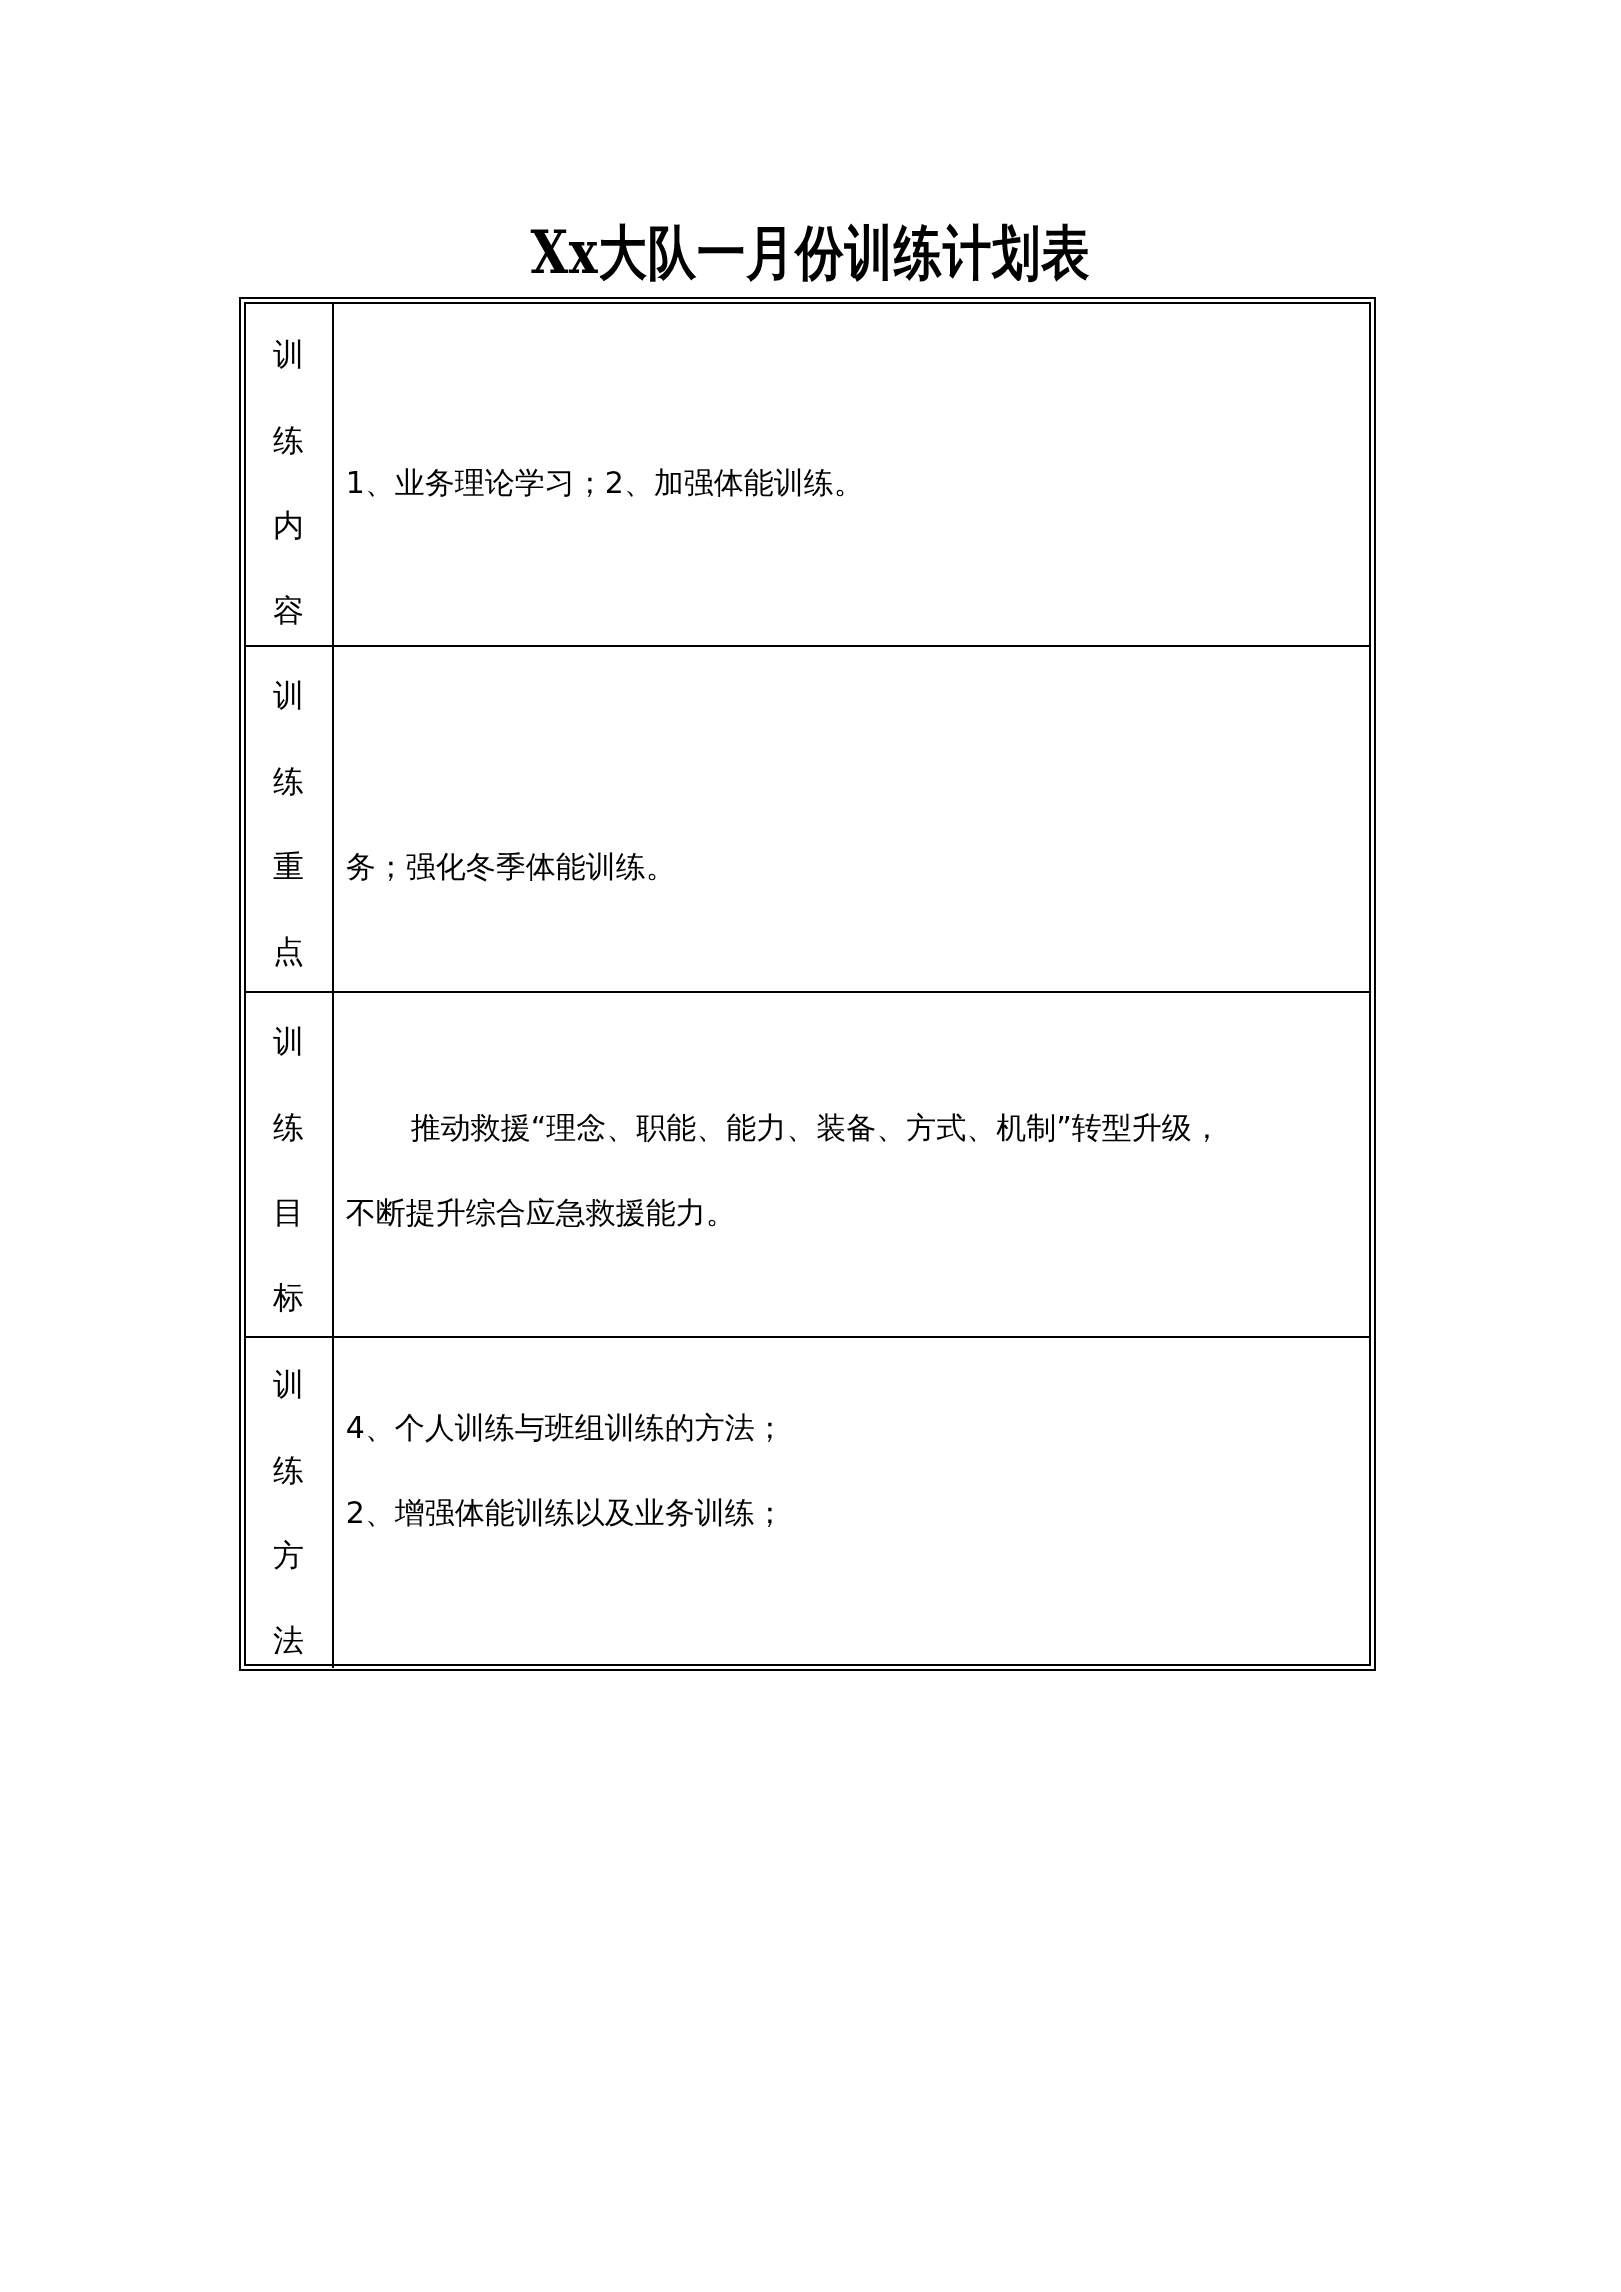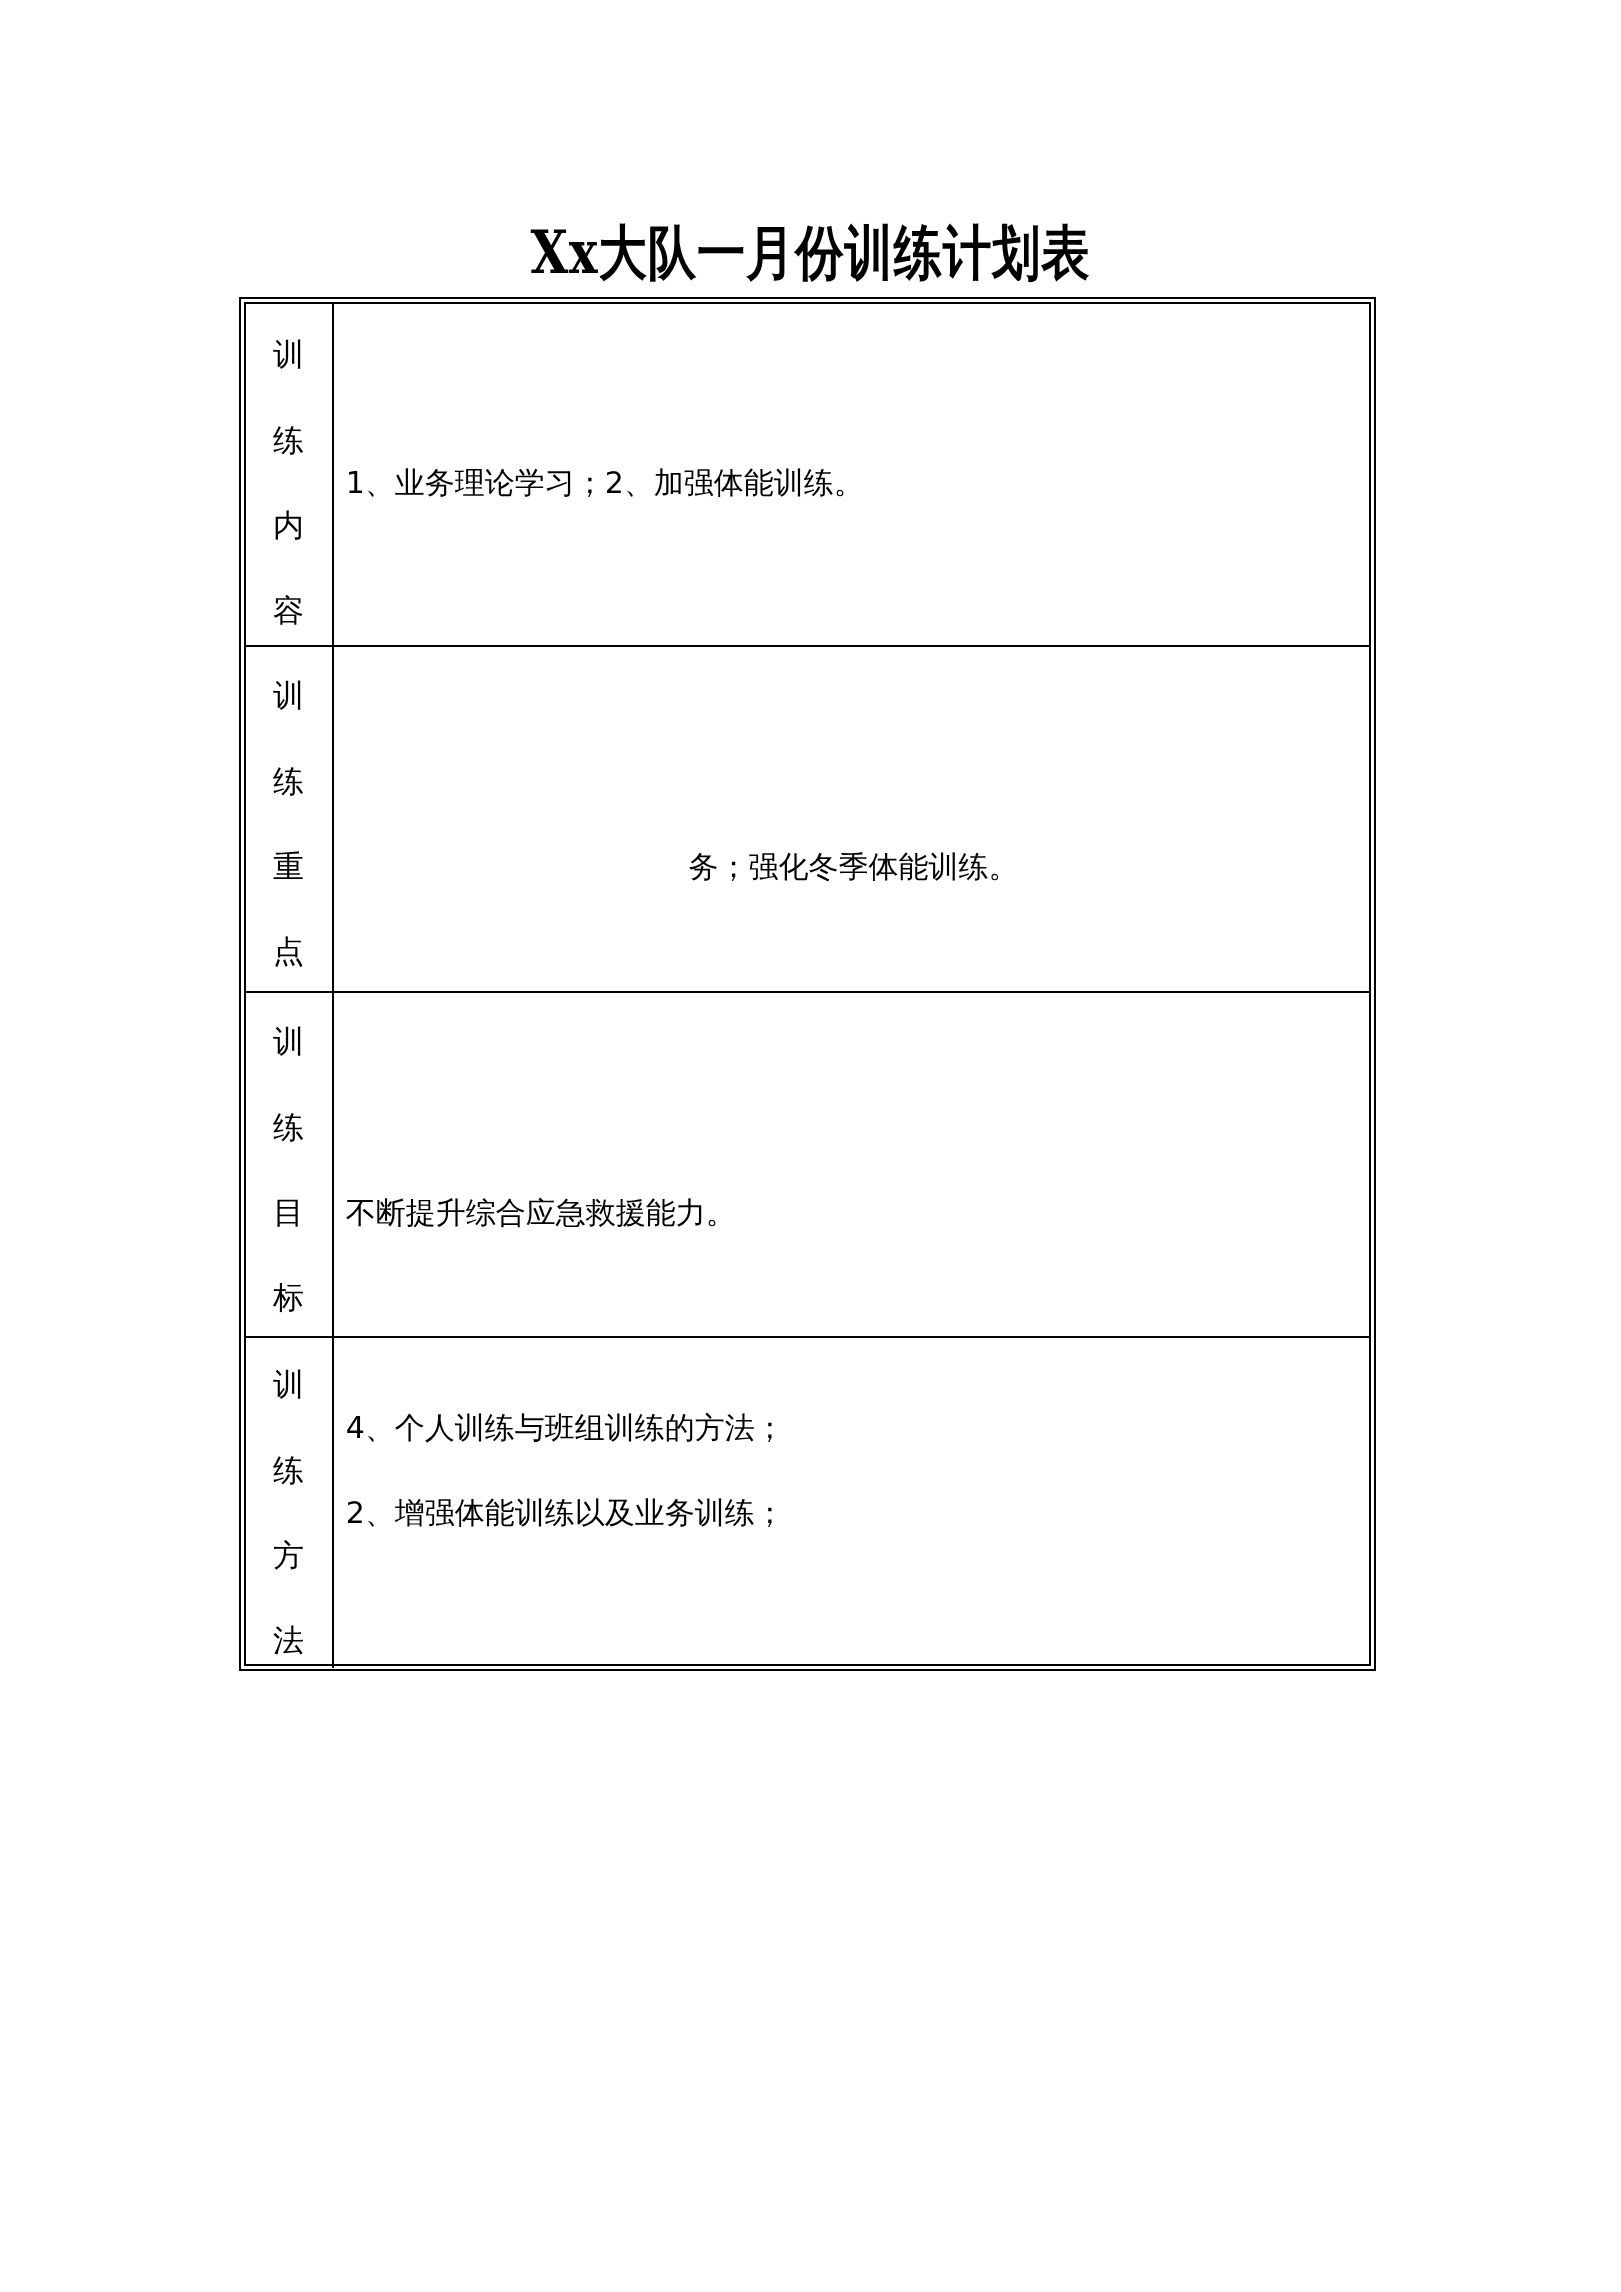--- a/index.html
+++ b/index.html
@@ -57,32 +57,33 @@
     </div>
 
     <div class="row" style="top:343px; height:346px;">
       <div class="label-cell">
         <div class="label-char" style="top:29px;">训</div>
         <div class="label-char" style="top:115px;">练</div>
         <div class="label-char" style="top:200px;">重</div>
         <div class="label-char" style="top:285px;">点</div>
       </div>
       <div class="content-cell">
-        <div class="line" style="top:200px;text-align:center;">务；强化冬季体能训练。</div>
+        <div class="line" style="top:200px;">务；强化冬季体能训练。</div>
       </div>
     </div>
 
     <div class="row" style="top:689px; height:345px;">
       <div class="label-cell">
         <div class="label-char" style="top:29px;">训</div>
         <div class="label-char" style="top:115px;">练</div>
         <div class="label-char" style="top:200px;">目</div>
         <div class="label-char" style="top:285px;">标</div>
       </div>
       <div class="content-cell">
+        <div class="line indent" style="top:115px;">推动救援“理念、职能、能力、装备、方式、机制”转型升级，</div>
         <div class="line" style="top:200px;">不断提升综合应急救援能力。</div>
       </div>
     </div>
 
     <div class="row last" style="top:1034px; height:330px;">
       <div class="label-cell">
         <div class="label-char" style="top:27.4px;">训</div>
         <div class="label-char" style="top:113px;">练</div>
         <div class="label-char" style="top:198px;">方</div>
         <div class="label-char" style="top:283px;">法</div>

